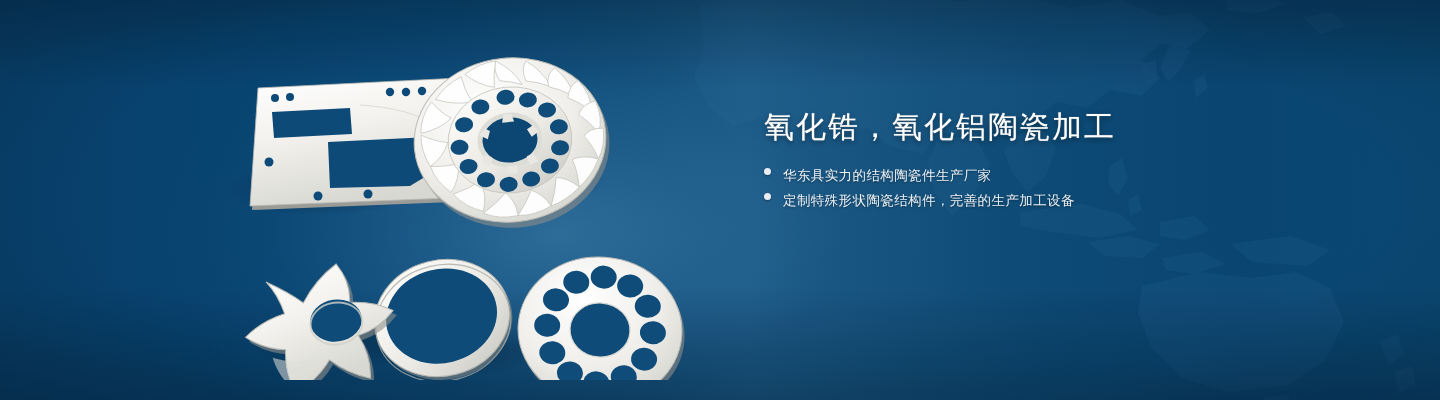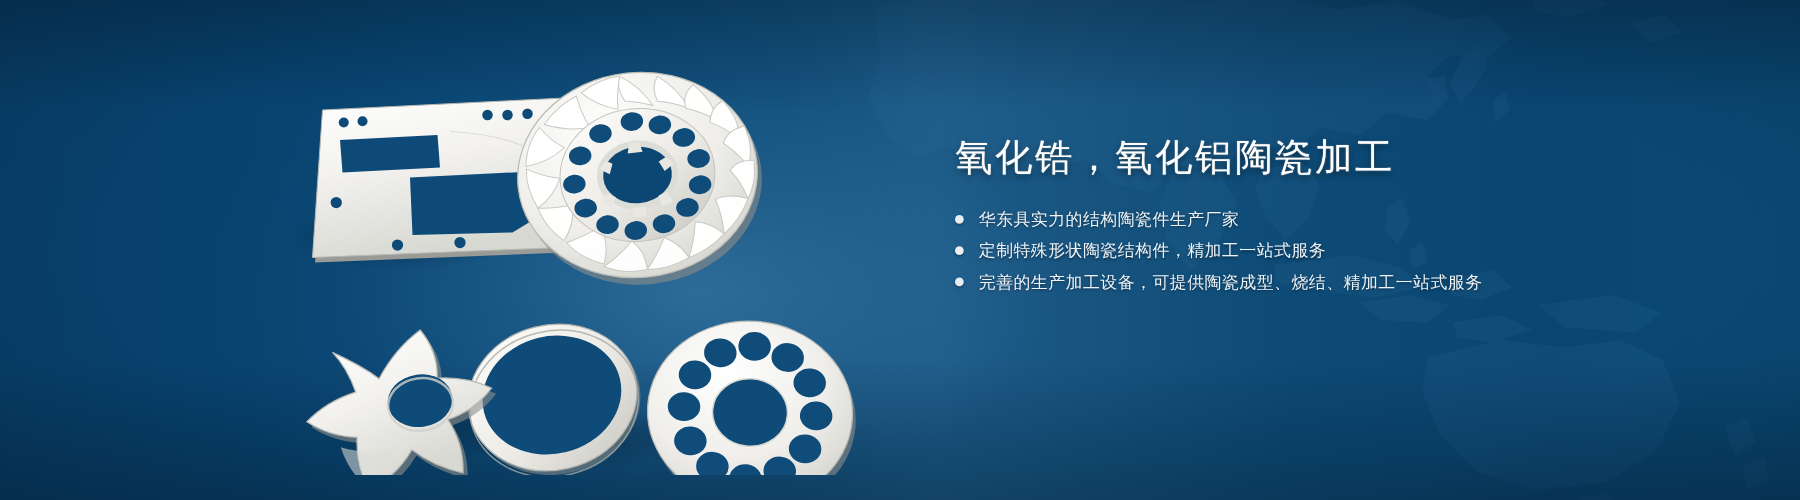--- a/index.html
+++ b/index.html
@@ -94,21 +94,21 @@
     text-shadow: 0 2px 5px rgba(0,0,0,0.45), 0 0 1px rgba(255,255,255,0.6);
     white-space: nowrap;
   }
   .bullets {
     list-style: none;
     margin: 0;
     padding: 0;
   }
   .bullet {
     display: flex;
-    align-items: center;
+    align-items: flex-start;
     margin-bottom: 9px;
     height: 16px;
   }
   .dot {
     flex: 0 0 auto;
     width: 7px;
     height: 7px;
     border-radius: 50%;
     background: #e9eef2;
     margin-right: 12px;
@@ -337,22 +337,18 @@
   <div class="copy">
     <h1 class="headline">氧化锆，氧化铝陶瓷加工</h1>
 
     <ul class="bullets">
       <li class="bullet">
         <span class="dot"></span>
         <span class="bullet-text">华东具实力的结构陶瓷件生产厂家</span>
       </li>
       <li class="bullet">
         <span class="dot"></span>
-        <span class="bullet-text">定制特殊形状陶瓷结构件，精加工一站式服务</span>
-      </li>
-      <li class="bullet">
-        <span class="dot"></span>
-        <span class="bullet-text">完善的生产加工设备，可提供陶瓷成型、烧结、精加工一站式服务</span>
+        <span class="bullet-text">定制特殊形状陶瓷结构件，完善的生产加工设备</span>
       </li>
     </ul>
   </div>
 
 </div>
 
 </body></html>

